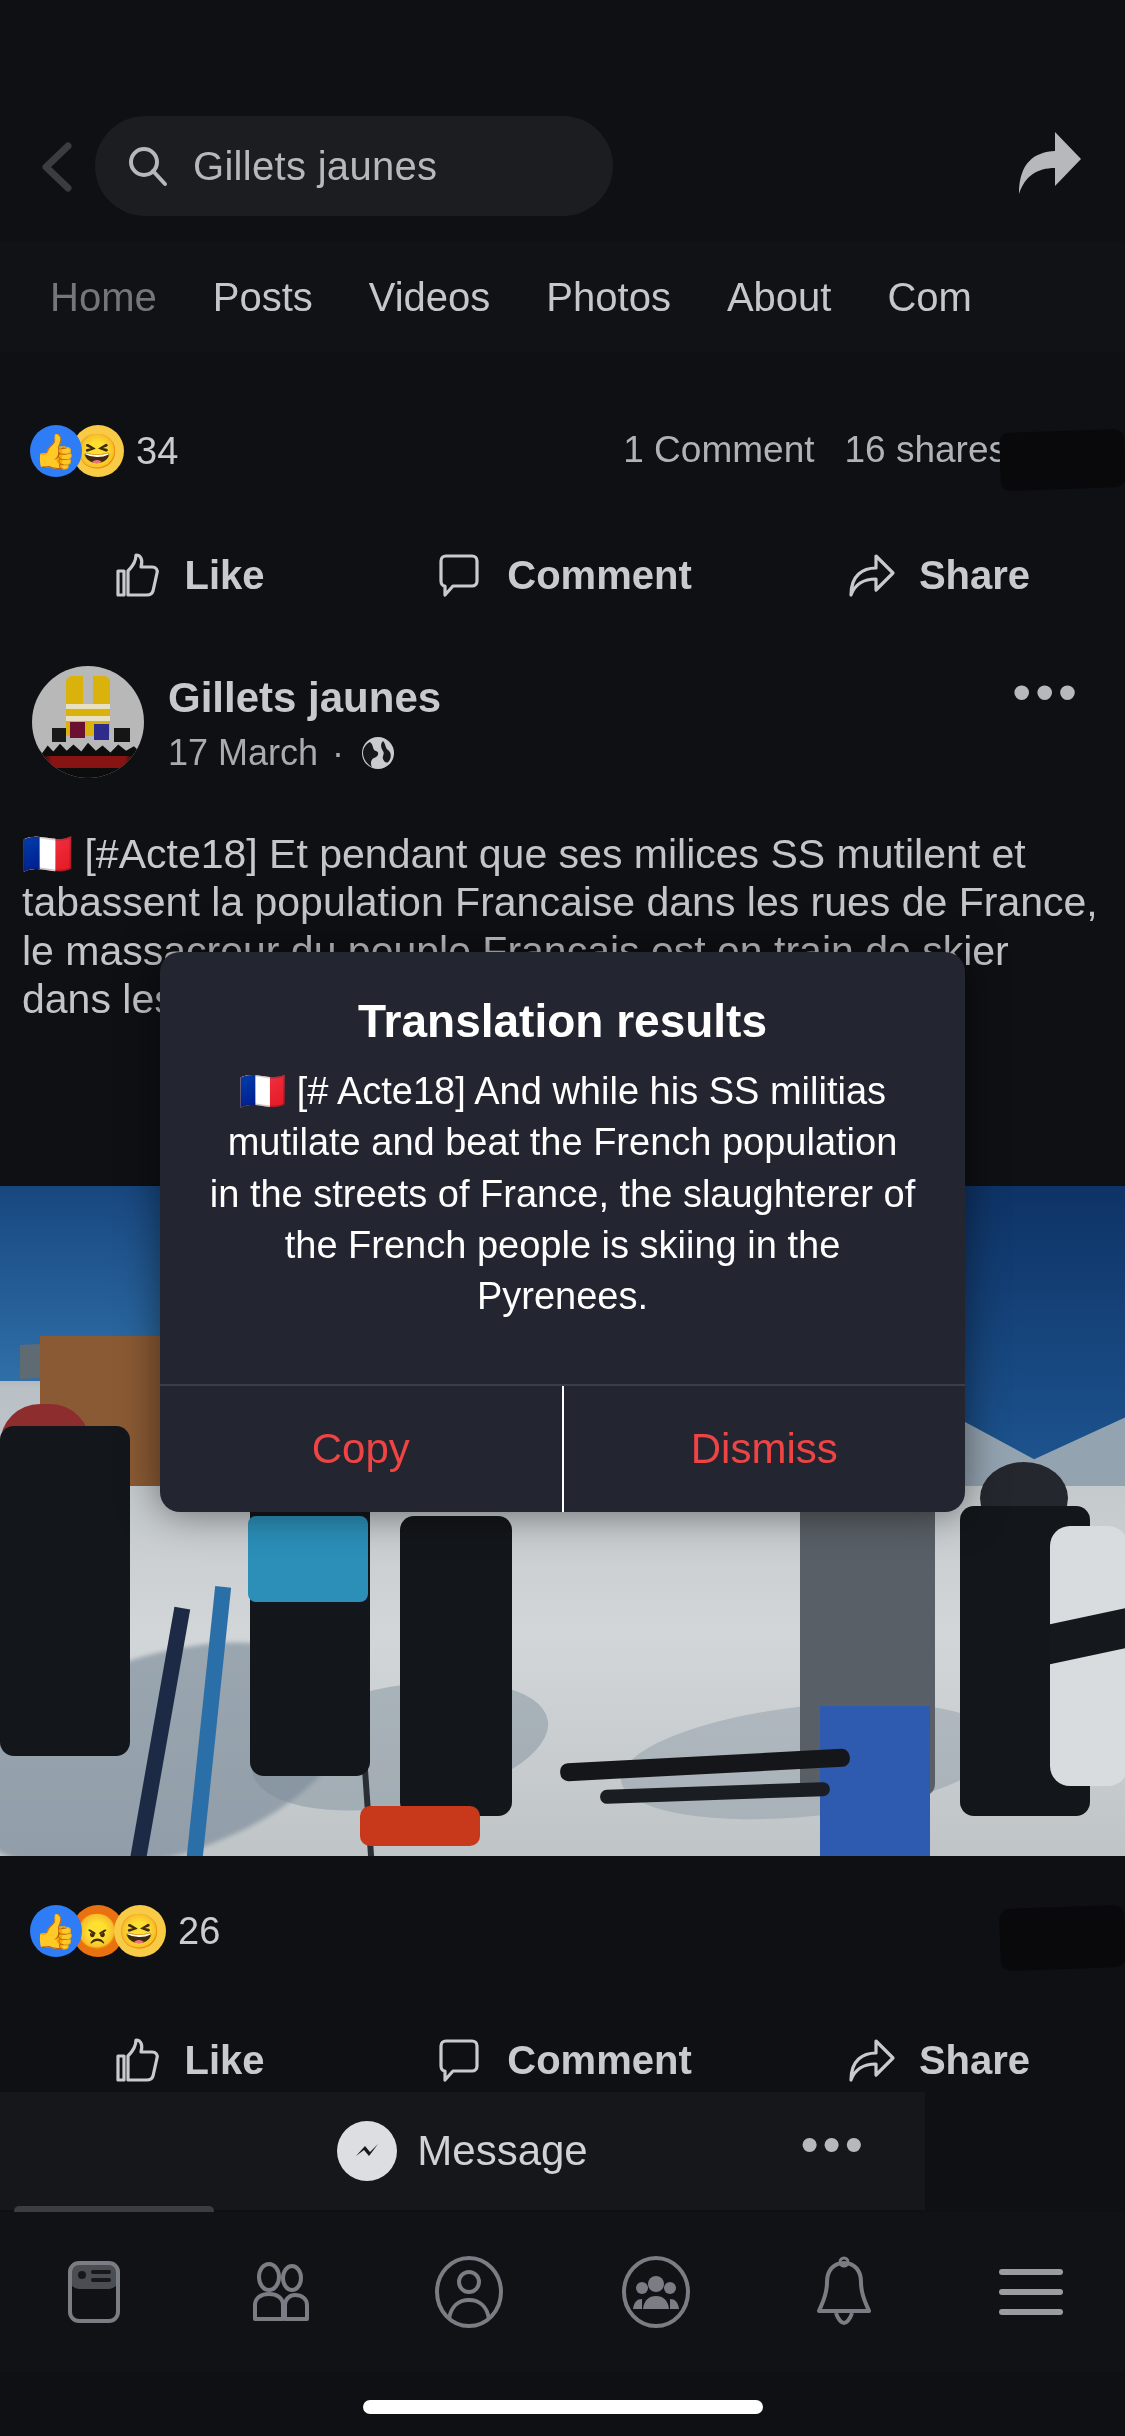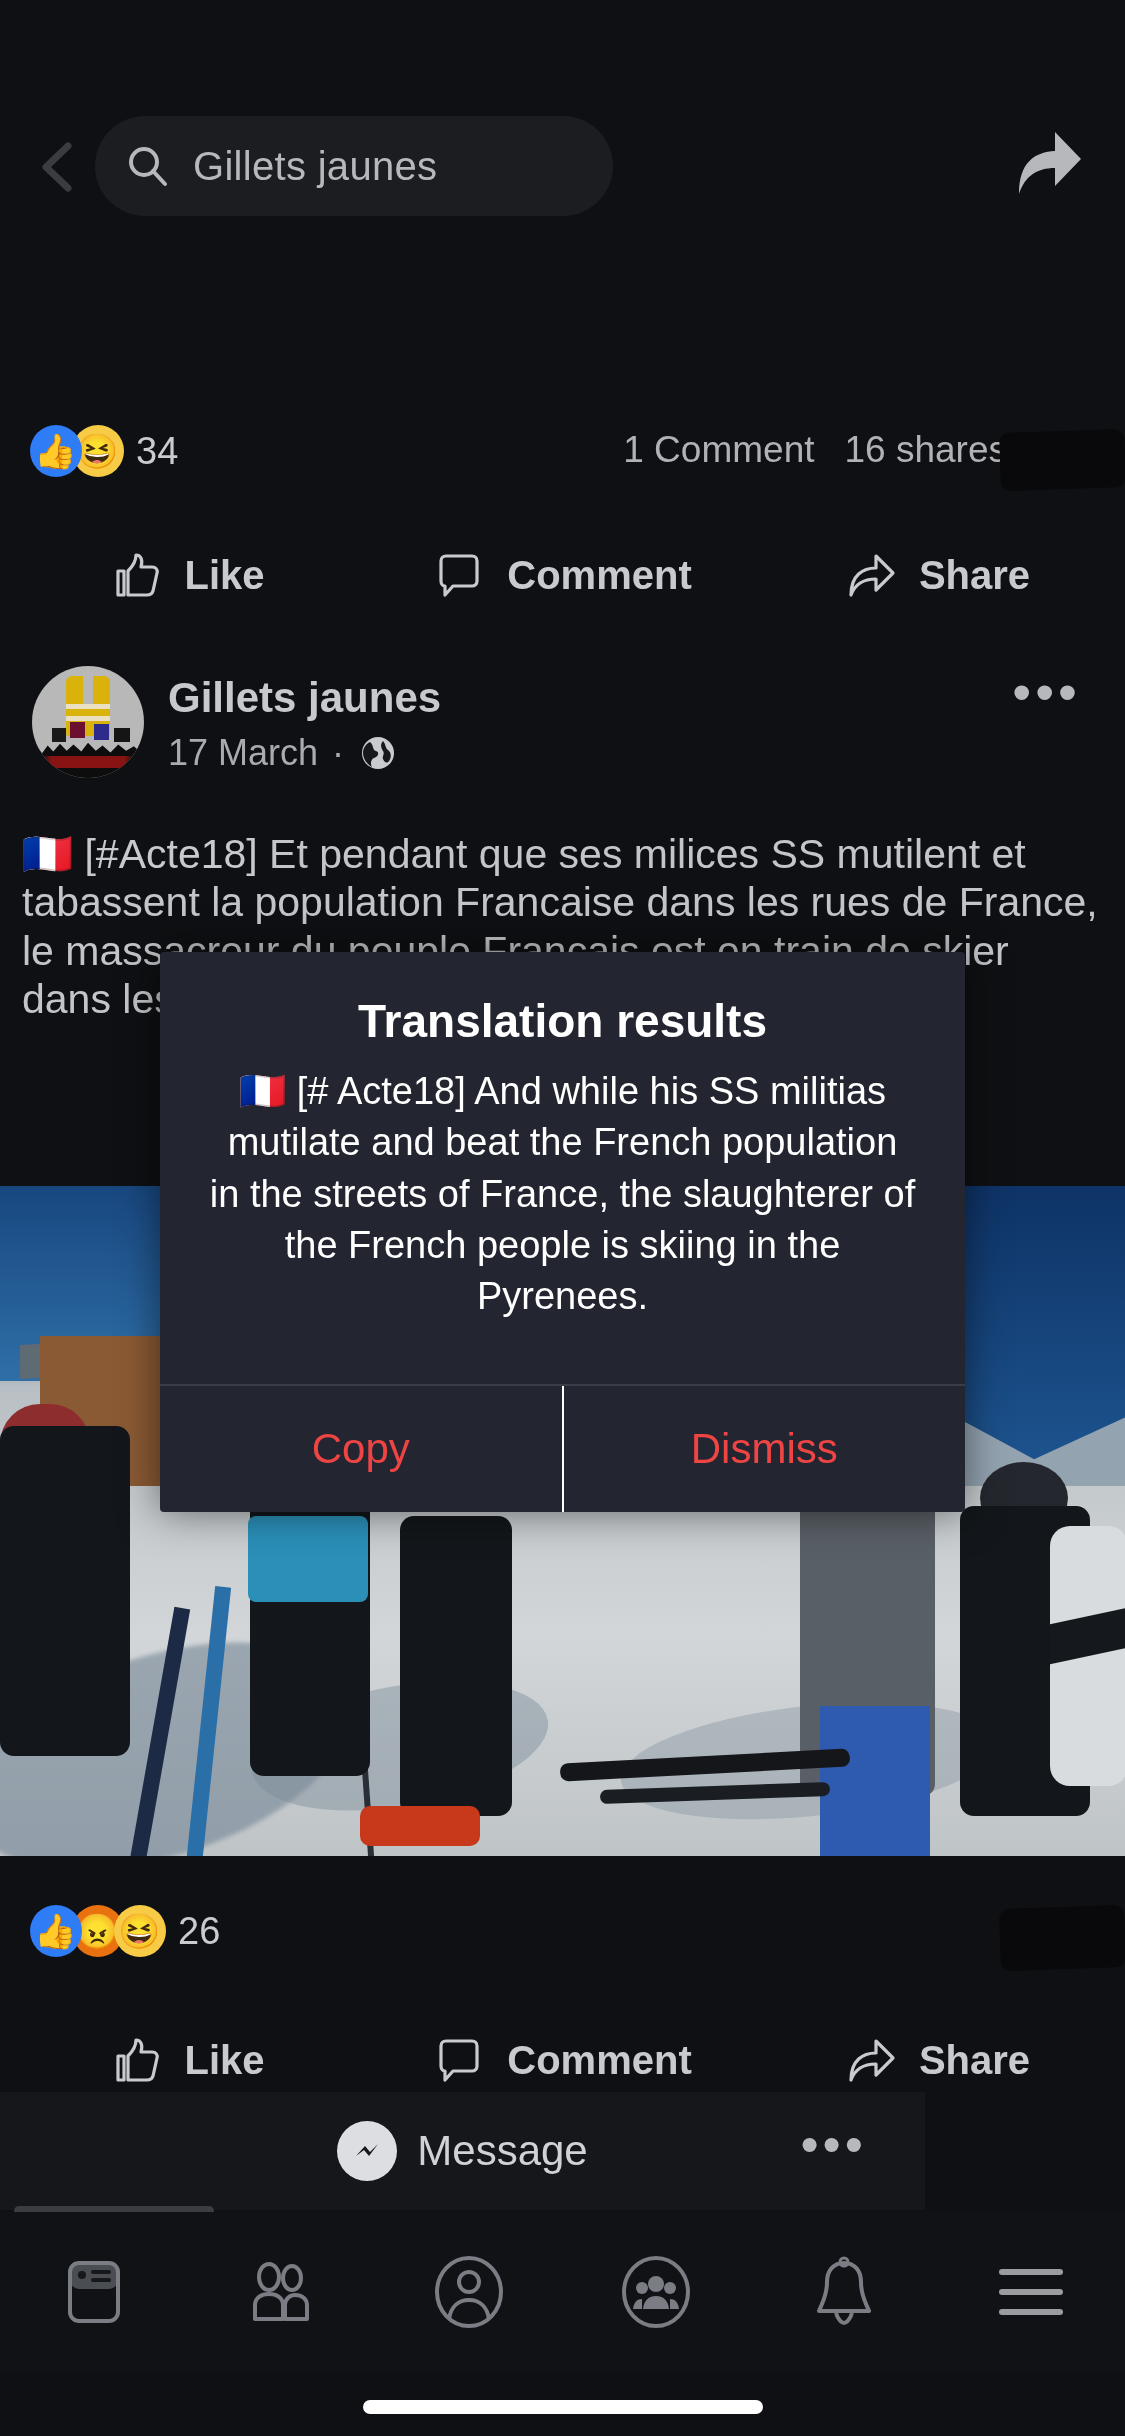--- a/index.html
+++ b/index.html
@@ -257,21 +257,21 @@
   .nav-item { flex:1; display:flex; align-items:center; justify-content:center; }
   .nav-item svg { display:block; }
   #home-indicator {
     position:absolute; bottom:22px; left:50%; transform:translateX(-50%);
     width:400px; height:14px; background:#fff; border-radius:8px;
   }
 
   
   #translation-dialog {
     position:absolute; left:160px; top:952px; width:805px;
-    background:#232630; border-radius:4px; overflow:hidden;
+    background:#232630; border-radius:20px; overflow:hidden;
     box-shadow:0 0 40px rgba(0,0,0,.5);
   }
   #dialog-title {
     color:#ffffff; font-size:46px; font-weight:bold;
     text-align:center; padding:42px 0 18px;
   }
   #dialog-body {
     color:#ffffff; font-size:38px; line-height:1.35;
     text-align:center; padding:0 48px 62px;
   }
@@ -305,20 +305,28 @@
       </span>
       <span id="search-text" title="Search">Gillets jaunes</span>
     </div>
     <div id="share-arrow-header">
       <svg width="76" height="82" viewBox="0 0 76 82">
         <path d="M8 72 C8 40 24 30 44 29 L44 10 L70 37 L44 64 L44 46 C26 46 14 54 8 72 Z" fill="#b6b8bc"></path>
       </svg>
     </div>
   </div>
 
+  <div id="tab-strip">
+    <span class="tab-item dim">Home</span>
+    <span class="tab-item">Posts</span>
+    <span class="tab-item">Videos</span>
+    <span class="tab-item">Photos</span>
+    <span class="tab-item">About</span>
+    <span class="tab-item">Com</span>
+  </div>
 
   <div id="post1-stats">
     <div class="stats-left">
       <span class="react-chip like">👍</span>
       <span class="react-chip haha">😆</span>
       <span class="stats-count">34</span>
     </div>
     <div class="stats-right">
       <span>1 Comment</span>
       <span>16 shares</span>

